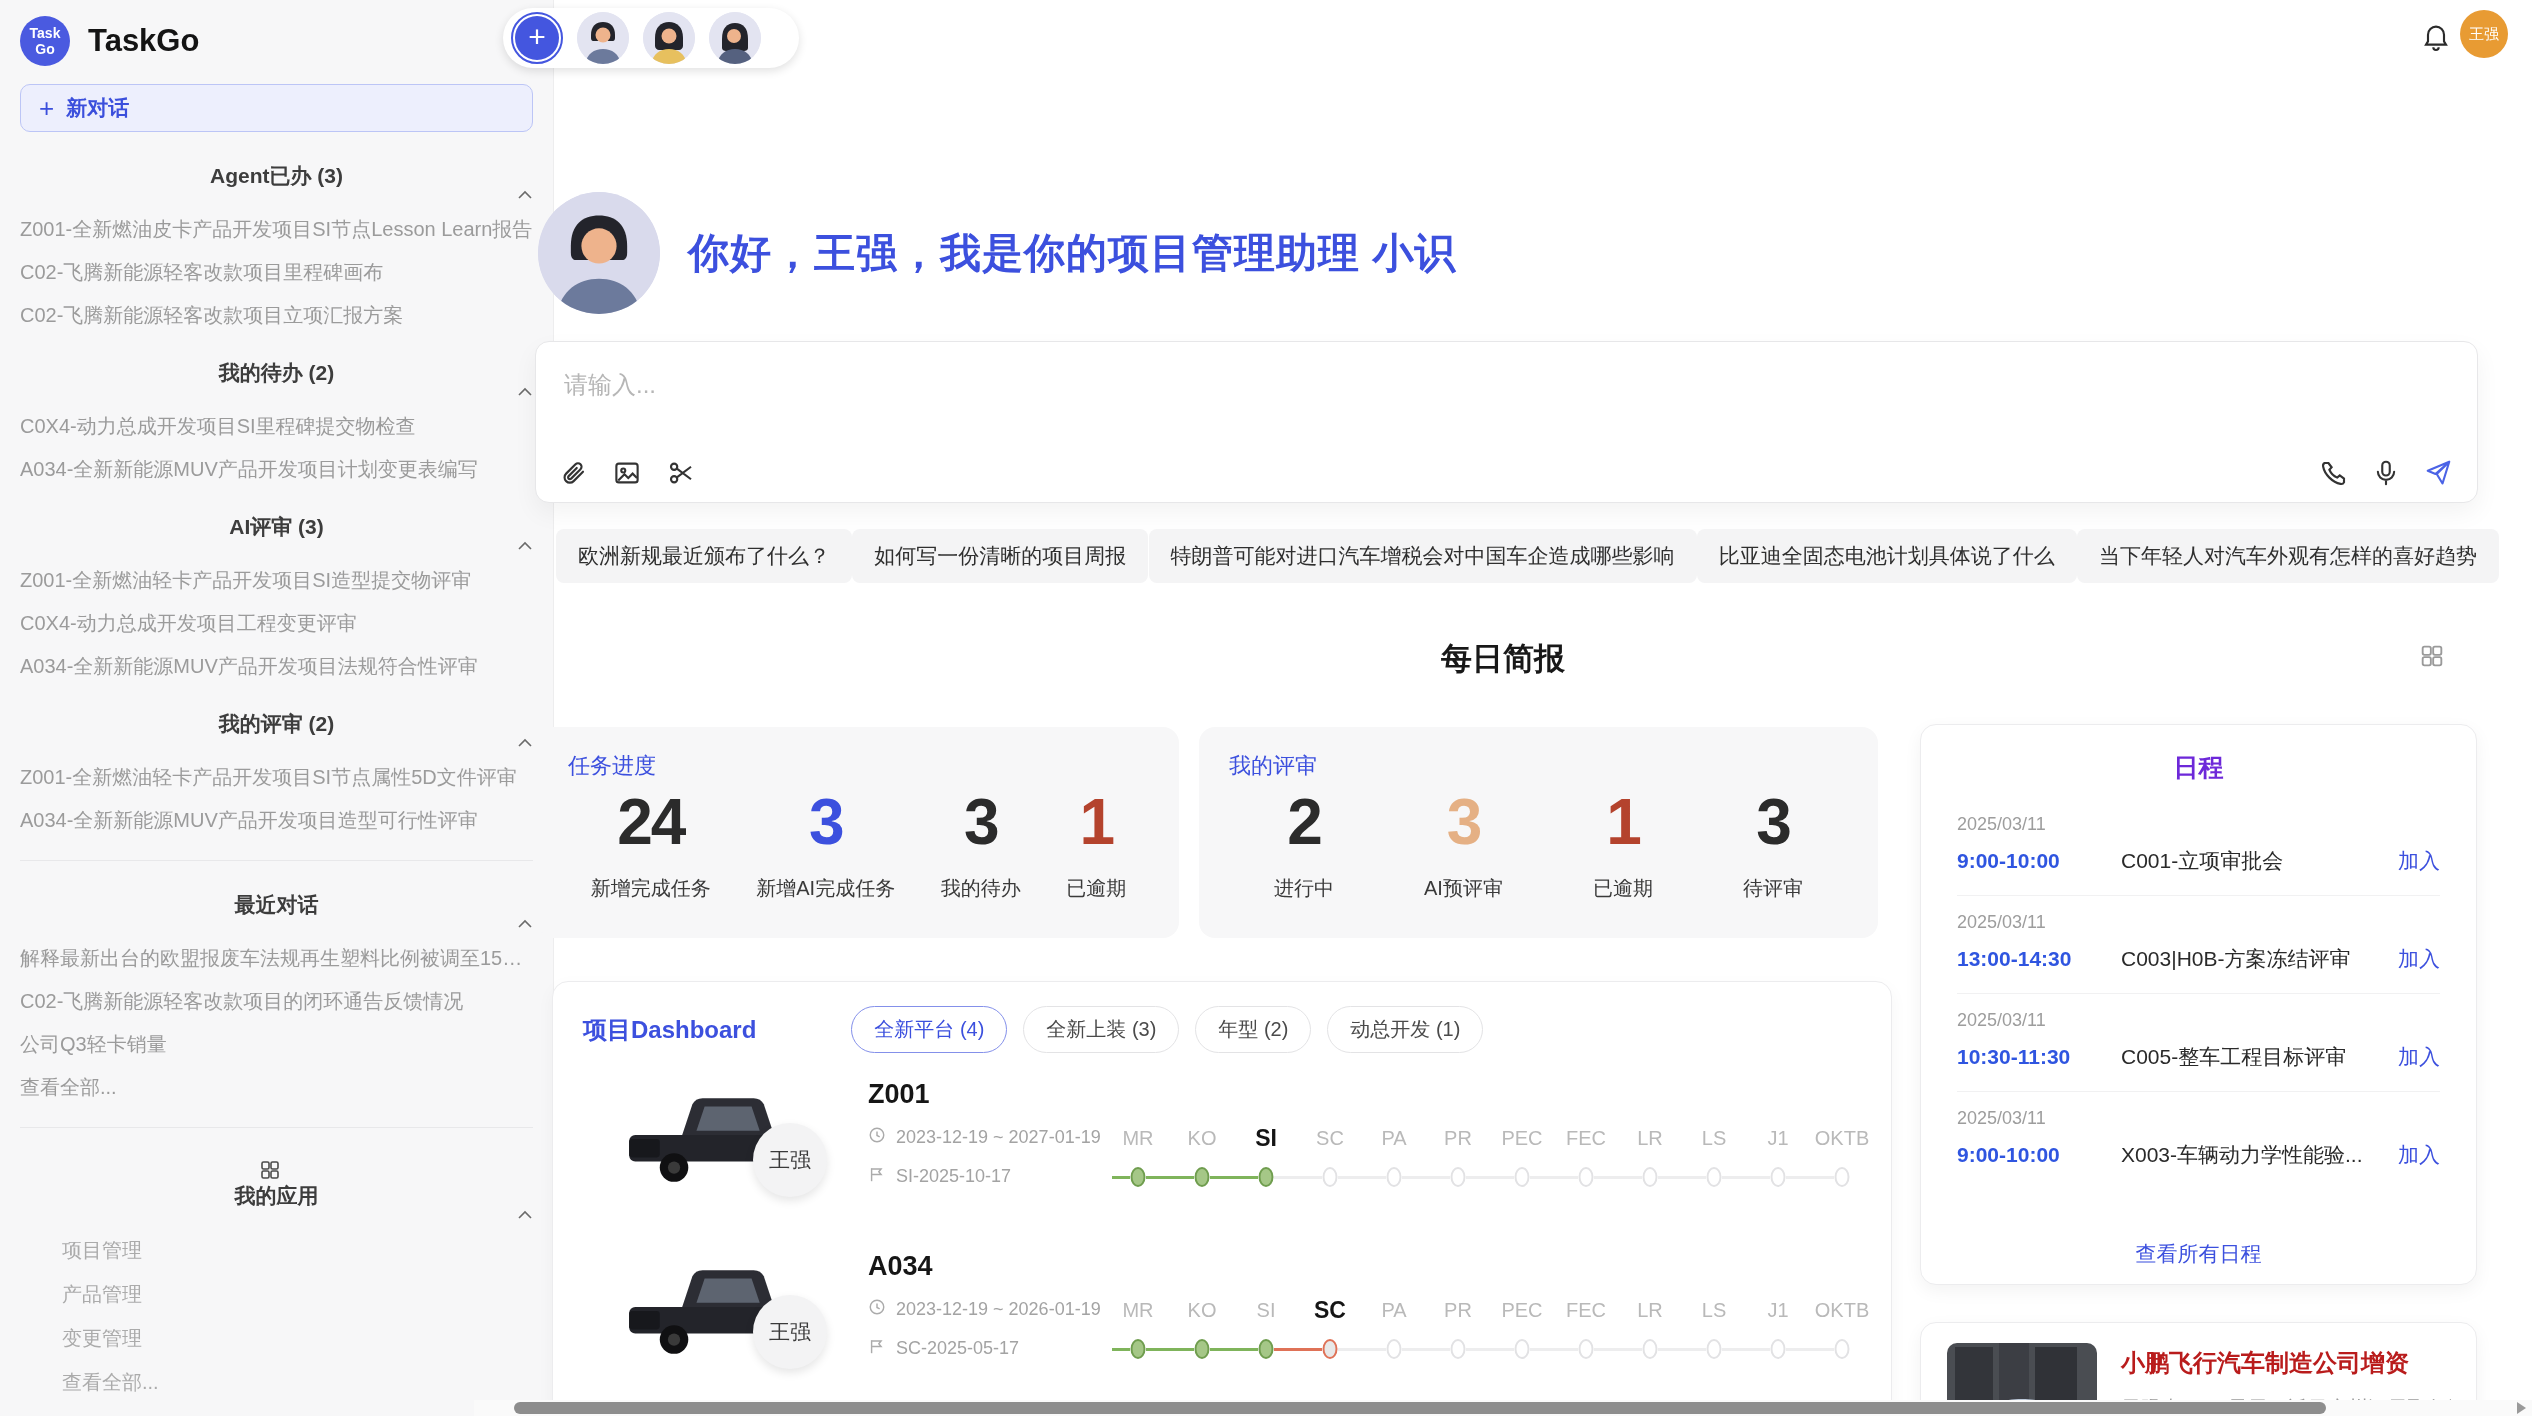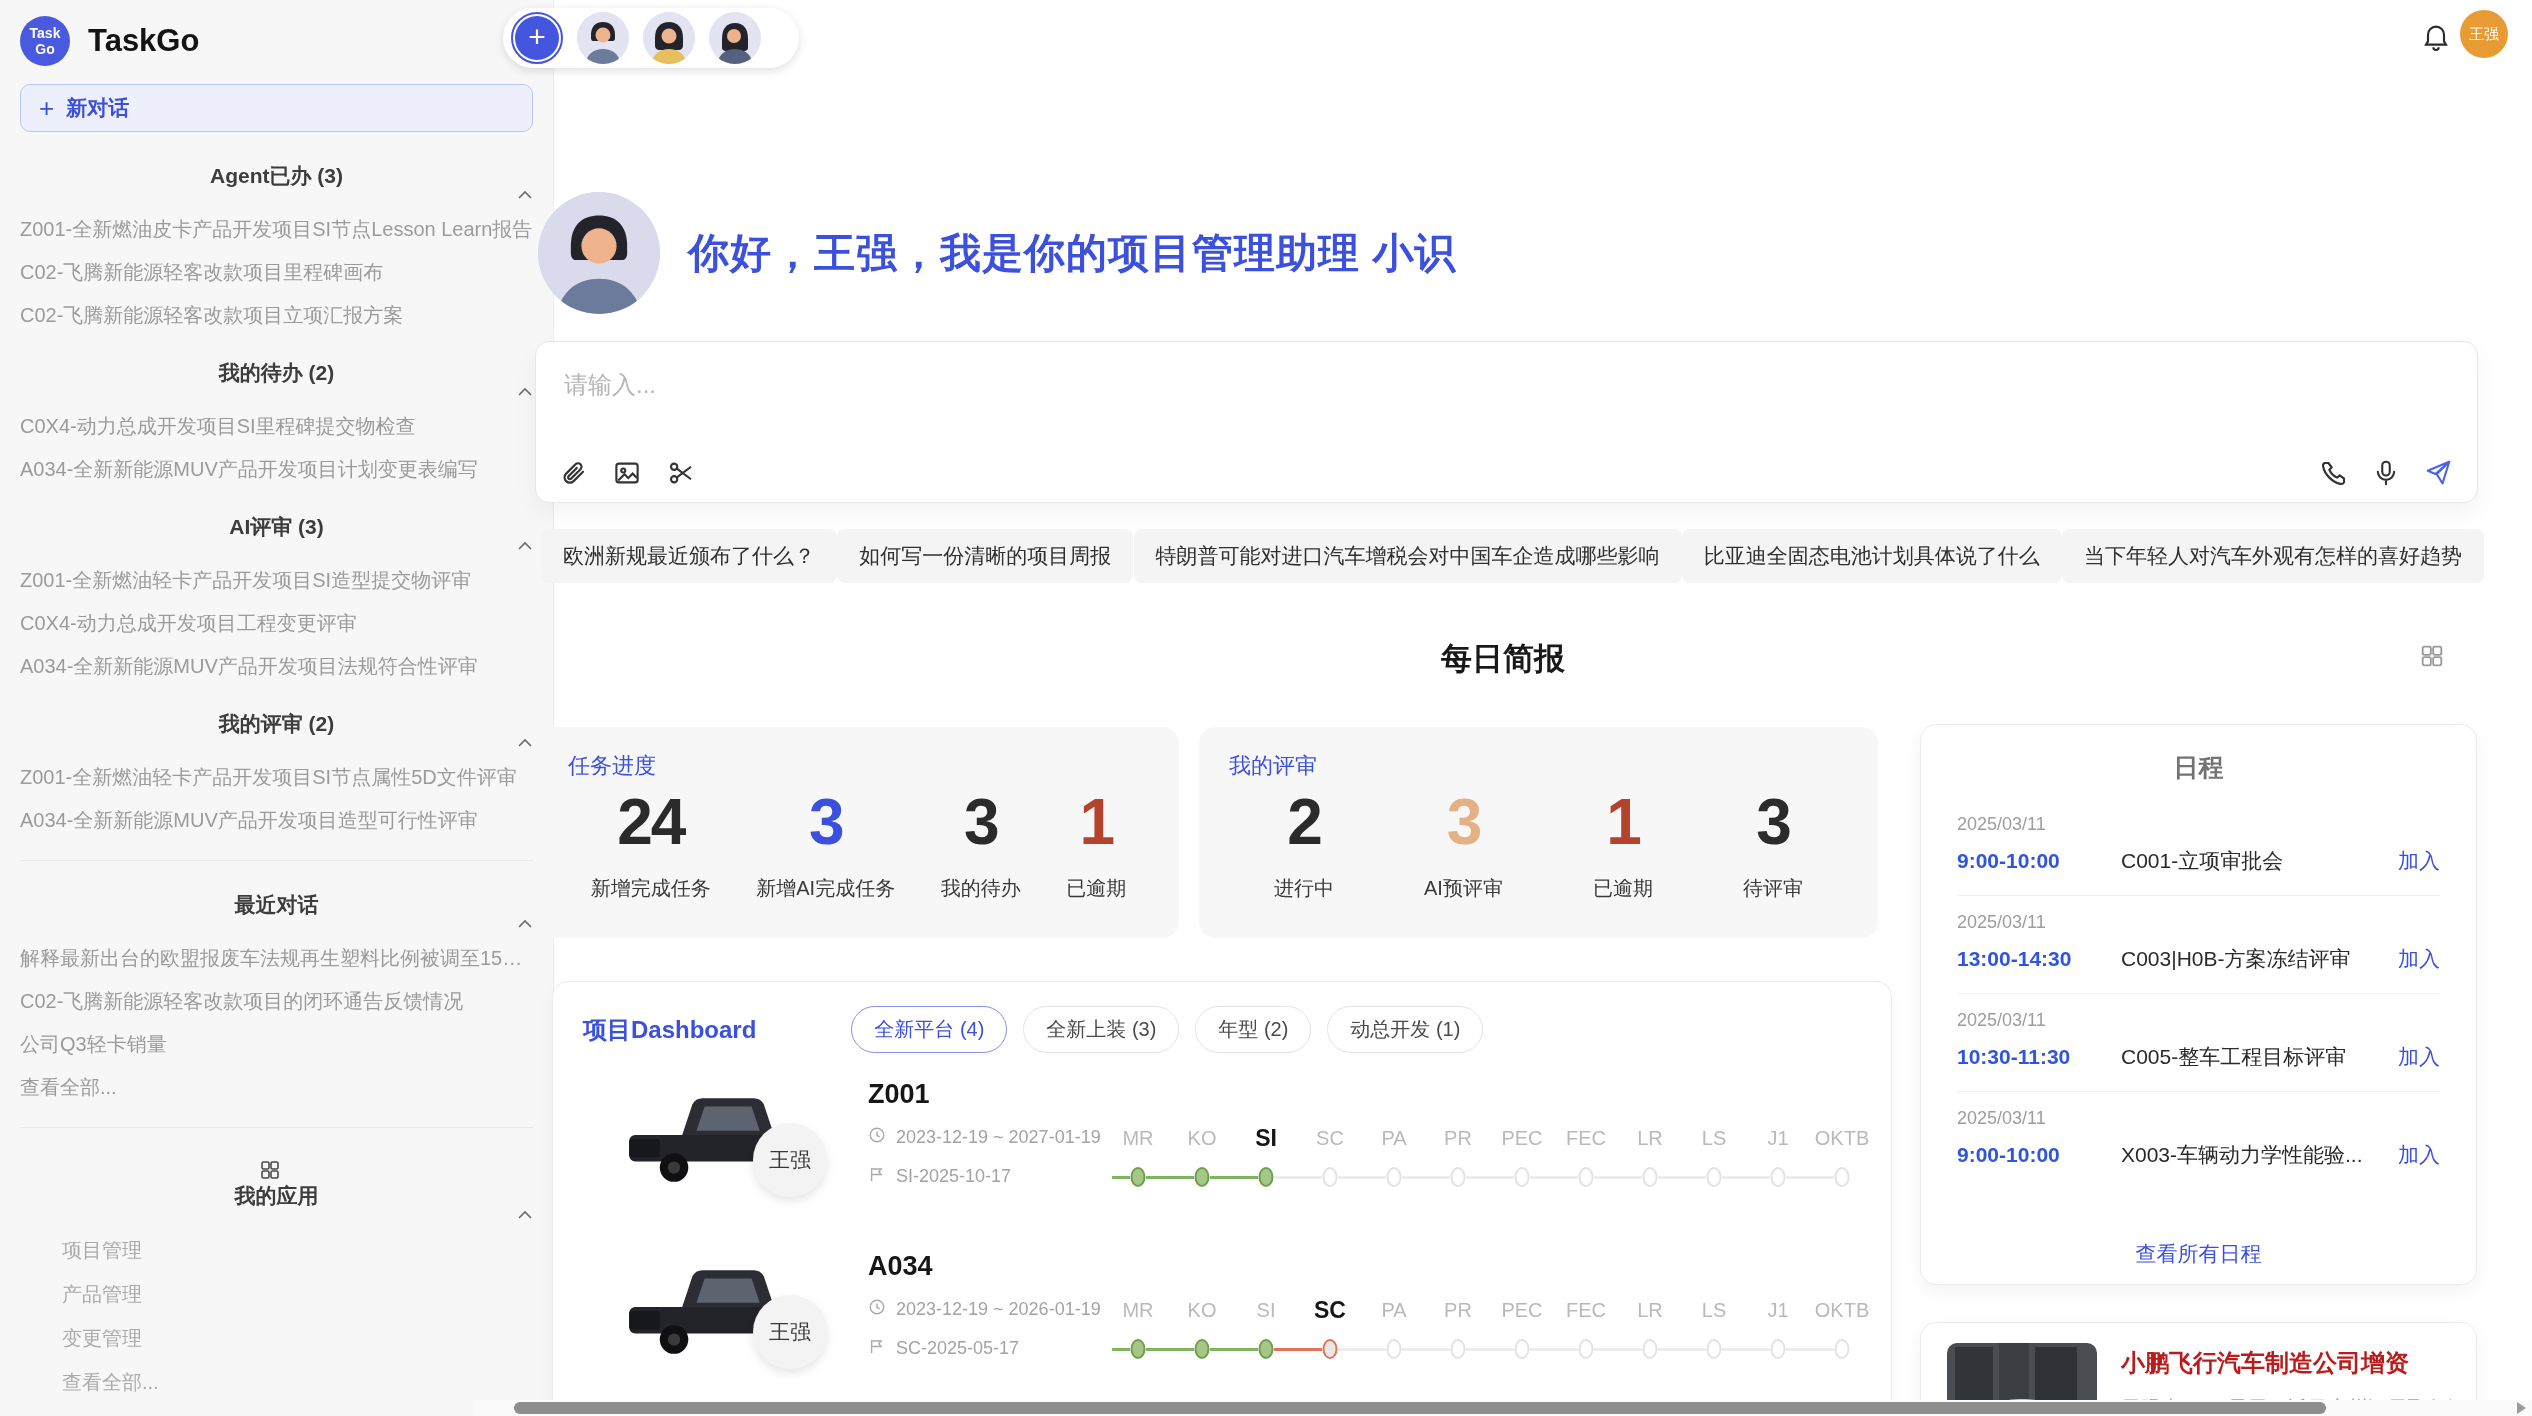--- a/index.html
+++ b/index.html
@@ -38,21 +38,21 @@
 
   
   .composer{position:absolute;left:535px;top:341px;width:1943px;height:162px;background:#fff;border:1px solid #e7e7e9;border-radius:14px;box-shadow:0 10px 24px rgba(0,0,0,.05);box-sizing:border-box;}
   .composer input{position:absolute;left:26px;top:28px;width:1400px;border:none;outline:none;font-size:24px;color:#333;background:transparent;font-family:inherit;}
   .composer input::placeholder{color:#b6b6b6;}
   .comp-icons-l{position:absolute;left:22px;bottom:14px;display:flex;gap:24px;align-items:center;}
   .comp-icons-r{position:absolute;right:24px;bottom:14px;display:flex;gap:22px;align-items:center;}
   .ico30{width:30px;height:30px;cursor:pointer;display:inline-flex;}
 
   
-  .chips{position:absolute;left:541px;top:529px;width:1943px;display:flex;justify-content:space-between;}
+  .chips{position:absolute;left:556px;top:529px;width:1943px;display:flex;justify-content:space-between;}
   .chip{background:#f4f4f5;border-radius:8px;padding:13px 22px;font-size:21px;color:#2f2f2f;white-space:nowrap;cursor:pointer;}
 
   
   .brief-title{position:absolute;left:474px;right:0;top:638px;text-align:center;font-size:31px;font-weight:700;color:#181818;}
   .brief-grid{position:absolute;left:2418px;top:642px;width:28px;height:28px;cursor:pointer;}
   .stat-card{position:absolute;top:727px;height:211px;background:#f7f7f8;border-radius:16px;box-sizing:border-box;padding:24px 30px;}
   .stat-title{font-size:22px;color:#3c50de;}
   .stat-items{display:flex;justify-content:space-around;margin-top:4px;}
   .stat-item{text-align:center;}
   .stat-val{font-size:64px;font-weight:600;letter-spacing:-2px;}
@@ -81,21 +81,21 @@
   .dot.n-pend{background:#fff;border:2px solid #e2e2e4;}
   .dot.n-alert{background:#e8e8e8;border:2px solid #df7257;}
   .conn{position:absolute;top:9px;left:-24px;width:48px;height:3px;}
   .ms-cell:first-child .conn{left:6px;width:18px;}
   .conn.s-green{background:#7fb45b;}
   .conn.s-gray{background:#ededee;}
   .conn.s-red{background:#df7257;}
 
   
   .sched{position:absolute;left:1920px;top:724px;width:557px;height:561px;background:#fff;border:1px solid #ececee;border-radius:16px;box-shadow:0 6px 18px rgba(0,0,0,.05);box-sizing:border-box;padding:26px 36px;}
-  .sched-title{text-align:center;font-size:25px;color:#737373;font-weight:600;}
+  .sched-title{text-align:center;font-size:25px;color:#6d28d9;font-weight:600;}
   .sch-list{margin-top:14px;}
   .sch-item{padding:16px 0 20px;border-bottom:1px solid #f1f1f2;}
   .sch-item.last{border-bottom:none;}
   .sch-date{font-size:18px;color:#9d9d9d;}
   .sch-row{display:flex;align-items:center;margin-top:12px;}
   .sch-time{width:164px;font-size:21px;font-weight:700;color:#2f55e0;}
   .sch-name{flex:1;font-size:21px;color:#2a2a2a;white-space:nowrap;overflow:hidden;}
   .sch-join{font-size:21px;color:#3c50de;cursor:pointer;}
   .sched-footer{position:absolute;left:0;right:0;bottom:16px;text-align:center;font-size:21px;color:#3c50de;cursor:pointer;}
 

